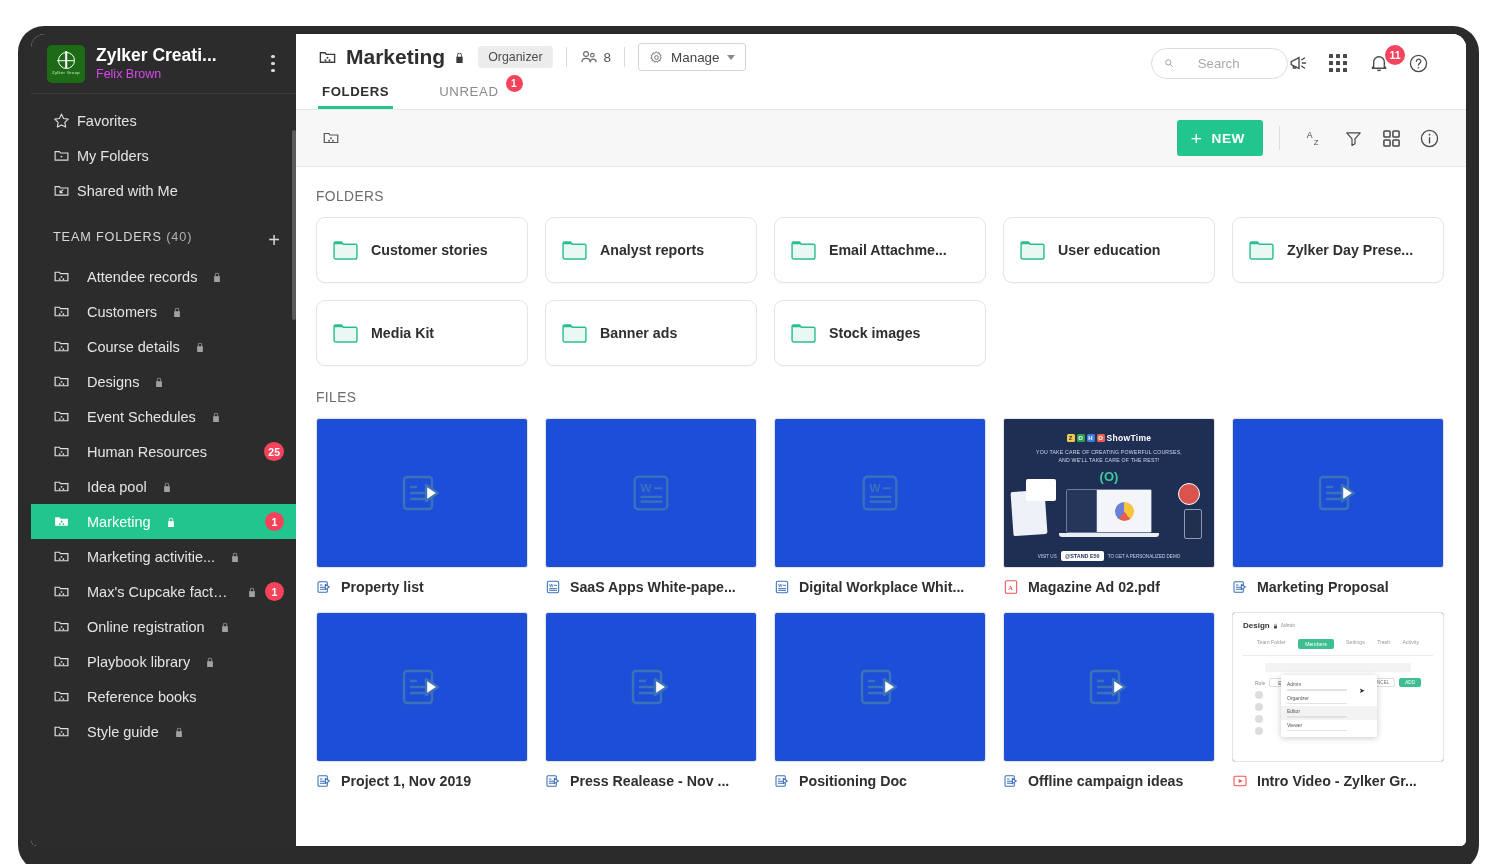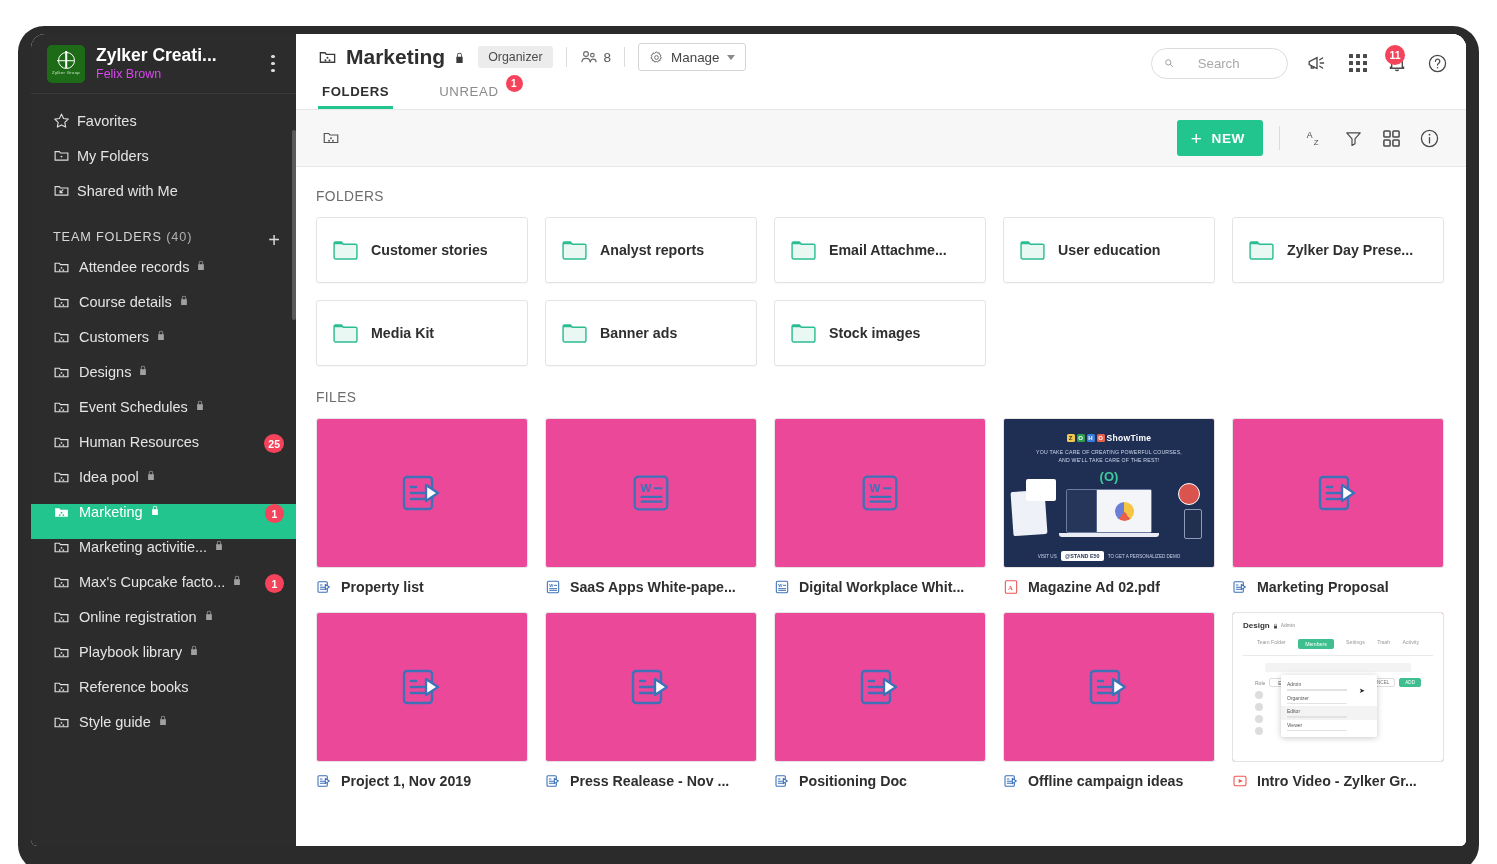--- a/index.html
+++ b/index.html
@@ -82,22 +82,22 @@
   .nav-row .lbl { font-size: 14.5px; color: #e4e4e4; white-space: nowrap; overflow: hidden; }
 
   .sec-head {
     display: flex; padding: 16px 16px 9px 22px;
   }
   .sec-title { font-size: 12.7px; letter-spacing: .85px; color: #d7d7d7; flex: 1; }
   .sec-title .count { color: #b0b0b0; }
   .plus { font-size: 20px; color: #d9d9d9; line-height: 1; cursor: pointer; font-weight: 300; }
 
   .folder-row {
-    display: flex; align-items: flex-start; height: 35px; padding: 0 12px 0 22px;
-    cursor: pointer; position: relative;
+    display: flex; align-items: center; height: 35px; padding: 0 12px 0 22px;
+    cursor: pointer; position: relative; gap: 8px;
   }
   .folder-row.active { background: #23c58f; }
   .folder-row .ico { width: 26px; flex: none; display: flex; align-items: center; }
   .folder-row .lbl {
     font-size: 14.5px; color: #e4e4e4; white-space: nowrap; overflow: hidden;
     max-width: 160px; text-overflow: ellipsis;
   }
   .folder-row.active .lbl { color: #fff; }
   .lock { margin-left: 7px; flex: none; opacity: .75; display: flex; align-items: center; }
   .folder-row.active .lock { opacity: 1; }
@@ -146,21 +146,21 @@
   .tb-right { display: flex; align-items: center; gap: 0; height: 46px; margin-top: 6px; }
   .searchbox {
     width: 137px; height: 31px; border: 1px solid #dcdcdc; border-radius: 16px;
     display: flex; align-items: center; padding: 0 12px; gap: 24px; background: #fff;
   }
   .searchbox input {
     border: none; outline: none; font-size: 13.2px; color: #555; width: 100%;
     font-family: "Liberation Sans", sans-serif; background: transparent;
   }
   .searchbox input::placeholder { color: #a8a8a8; }
-  .ticon { width: 40px; height: 40px; display: flex; align-items: center; justify-content: flex-end; cursor: pointer; position: relative; }
+  .ticon { width: 40px; height: 40px; display: flex; align-items: center; justify-content: flex-start; cursor: pointer; position: relative; }
   .ticon .tbadge2 {
     position: absolute; right: 3px; top: 2px; background: #f5435c; color: #fff;
     min-width: 20px; height: 20px; border-radius: 50%; font-size: 10.5px; font-weight: bold;
     display: flex; align-items: center; justify-content: center; padding: 0 4px;
   }
 
   
   .actionbar {
     height: 57px; background: #f7f7f7; border-bottom: 1px solid #e9e9e9;
     display: flex; align-items: center; padding: 0 18px 0 20px;
@@ -175,32 +175,32 @@
   }
   .newbtn .pl { font-size: 19px; font-weight: 400; line-height: 1; }
   .ab-div { width: 1px; height: 24px; background: #dcdcdc; margin: 0 16px; }
   .ab-tool { width: 38px; height: 38px; display: flex; align-items: center; justify-content: center; cursor: pointer; }
 
   
   .content { flex: 1; overflow: hidden; padding: 22px 22px 0 20px; background: #fff; }
   .sec-label { font-size: 13.8px; color: #6d6d6d; letter-spacing: .4px; margin-bottom: 13px; }
   .grid { display: grid; grid-template-columns: repeat(5, 1fr); gap: 17px; }
   .folder-card {
-    height: 66px; border: 1px solid #e4e4e4; border-radius: 3px; background: #fff;
+    height: 66px; border: 1px solid #e4e4e4; border-radius: 9px; background: #fff;
     display: flex; align-items: center; padding: 0 16px; gap: 13px; cursor: pointer;
     box-shadow: 0 1px 1px rgba(0,0,0,.03);
   }
   .folder-card .name {
     font-size: 14.2px; color: #2f2f2f; font-weight: bold; white-space: nowrap;
     overflow: hidden; text-overflow: ellipsis;
   }
   .files-label { margin-top: 24px; }
   .file-card { cursor: pointer; }
   .thumb {
-    height: 150px; border: 1px solid #e4e4e4; border-radius: 3px; background: #ec4899;
+    height: 150px; border: 1px solid #e4e4e4; border-radius: 3px; background: #1d4ed8;
     display: flex; align-items: center; justify-content: center; overflow: hidden; position: relative;
   }
   .file-name-row { display: flex; align-items: center; gap: 9px; margin-top: 11px; }
   .file-name {
     font-size: 14.2px; color: #2f2f2f; font-weight: bold; white-space: nowrap;
     overflow: hidden; text-overflow: ellipsis;
   }
 
   
   .ad { width: 100%; height: 100%; background: #1f2f54; position: relative; overflow: hidden; }
@@ -333,38 +333,38 @@
 
         <div class="folder-row">
           <span class="ico">
             <svg width="17" height="17" viewBox="0 0 24 24" fill="none" stroke="#e0e0e0" stroke-width="1.7">
                 <path d="M3 6h6l1.5 2H21v10H3z"></path>
                 <circle cx="12" cy="12.4" r="1.25" fill="#e0e0e0" stroke="none"></circle>
                 <circle cx="9.4" cy="15.6" r="1.25" fill="#e0e0e0" stroke="none"></circle>
                 <circle cx="14.6" cy="15.6" r="1.25" fill="#e0e0e0" stroke="none"></circle>
               </svg>
           </span>
+          <span class="lbl">Customers</span>
+          <span class="lock">
+              <svg width="10" height="12" viewBox="0 0 14 16" fill="#c9c9c9">
+                <path d="M4 7V5a3 3 0 016 0v2h1v8H3V7h1zm1 0h4V5a2 2 0 00-4 0v2z"></path>
+              </svg>
+            </span>
+        </div>
+
+        <div class="folder-row">
+          <span class="ico">
+            <svg width="17" height="17" viewBox="0 0 24 24" fill="none" stroke="#e0e0e0" stroke-width="1.7">
+                <path d="M3 6h6l1.5 2H21v10H3z"></path>
+                <circle cx="12" cy="12.4" r="1.25" fill="#e0e0e0" stroke="none"></circle>
+                <circle cx="9.4" cy="15.6" r="1.25" fill="#e0e0e0" stroke="none"></circle>
+                <circle cx="14.6" cy="15.6" r="1.25" fill="#e0e0e0" stroke="none"></circle>
+              </svg>
+          </span>
           <span class="lbl">Course details</span>
-          <span class="lock">
-              <svg width="10" height="12" viewBox="0 0 14 16" fill="#c9c9c9">
-                <path d="M4 7V5a3 3 0 016 0v2h1v8H3V7h1zm1 0h4V5a2 2 0 00-4 0v2z"></path>
-              </svg>
-            </span>
-        </div>
-
-        <div class="folder-row">
-          <span class="ico">
-            <svg width="17" height="17" viewBox="0 0 24 24" fill="none" stroke="#e0e0e0" stroke-width="1.7">
-                <path d="M3 6h6l1.5 2H21v10H3z"></path>
-                <circle cx="12" cy="12.4" r="1.25" fill="#e0e0e0" stroke="none"></circle>
-                <circle cx="9.4" cy="15.6" r="1.25" fill="#e0e0e0" stroke="none"></circle>
-                <circle cx="14.6" cy="15.6" r="1.25" fill="#e0e0e0" stroke="none"></circle>
-              </svg>
-          </span>
-          <span class="lbl">Customers</span>
           <span class="lock">
               <svg width="10" height="12" viewBox="0 0 14 16" fill="#c9c9c9">
                 <path d="M4 7V5a3 3 0 016 0v2h1v8H3V7h1zm1 0h4V5a2 2 0 00-4 0v2z"></path>
               </svg>
             </span>
         </div>
 
         <div class="folder-row">
           <span class="ico">
             <svg width="17" height="17" viewBox="0 0 24 24" fill="none" stroke="#e0e0e0" stroke-width="1.7">

